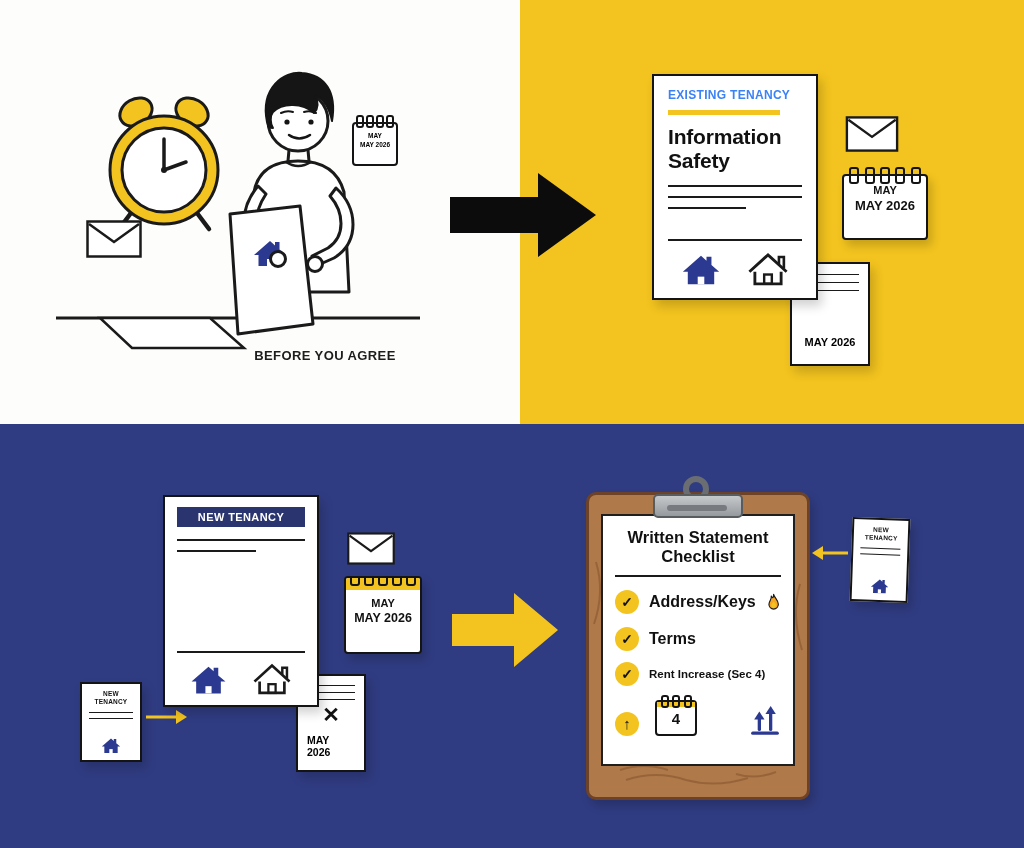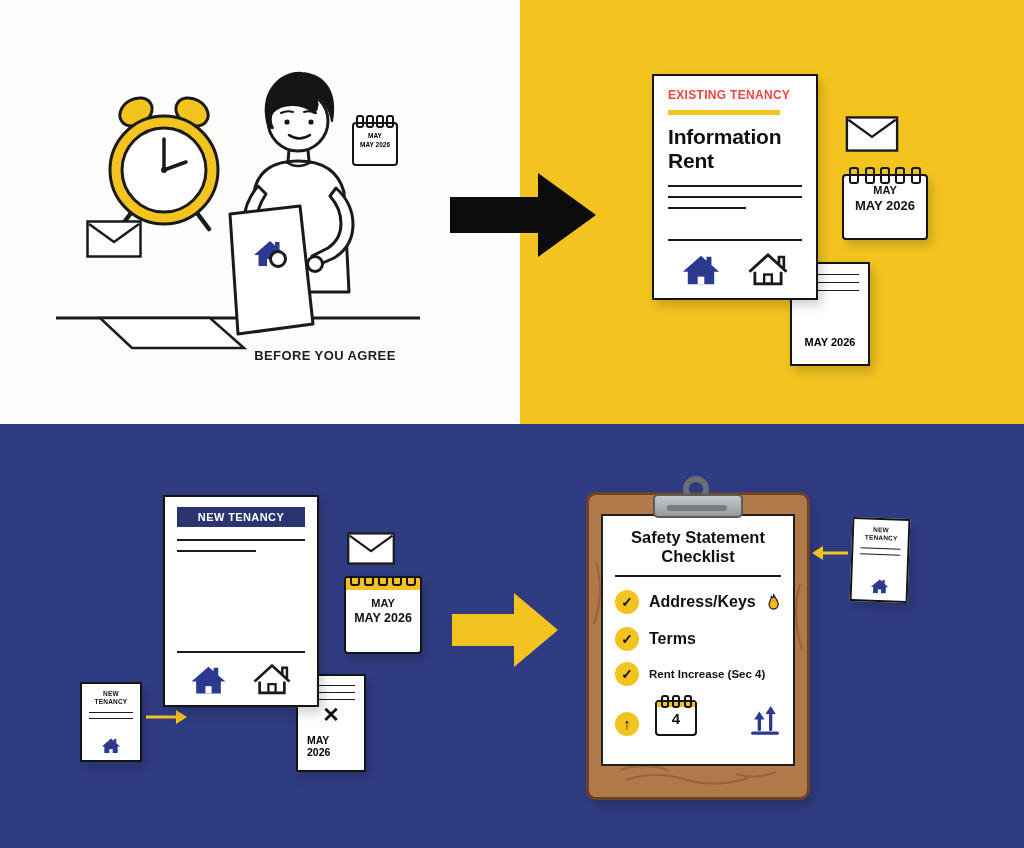--- a/index.html
+++ b/index.html
@@ -6,21 +6,21 @@
   #canvas{
     position:relative;width:1024px;height:848px;overflow:hidden;
     font-family:"Liberation Sans",sans-serif;background:#fff;
   }
   .abs{position:absolute;}
   .bg{position:absolute;}
   .shadow{box-shadow:4px 6px 10px rgba(0,0,0,.18);}
   .doc{background:#fff;border:2.5px solid #141414;box-sizing:border-box;display:flex;flex-direction:column;}
   .line{border-top:2px solid #1a1a1a;width:100%;}
   .line-thin{border-top:1.5px solid #1a1a1a;width:100%;}
-  .doc-tag{font-size:12px;font-weight:700;letter-spacing:.3px;color:#ef4444;}
+  .doc-tag{font-size:12px;font-weight:700;letter-spacing:.3px;color:#3b82f6;}
   .yellow-bar{height:5px;background:#F3C41F;width:112px;margin:8px 0 10px;}
   .doc-title{font-weight:700;color:#111;line-height:1.12;letter-spacing:-.2px;}
   .navy-tag{background:#2A346E;color:#fff;text-align:center;padding:4px 0;font-size:11px;font-weight:700;letter-spacing:.4px;}
   .house-row{display:flex;align-items:flex-end;justify-content:space-around;}
   
   .cal{position:absolute;background:#fff;border:2.5px solid #141414;border-radius:4px;text-align:center;box-sizing:border-box;}
   .rings{position:absolute;top:-9px;left:0;right:0;display:flex;justify-content:space-evenly;}
   .rings span{width:6px;height:13px;border:2.5px solid #141414;border-radius:3px;background:transparent;}
   .rings.small span{width:4px;height:9px;border-width:2px;}
   .cal-band{height:12px;background:#F3C41F;}
@@ -109,21 +109,21 @@
     <div class="line-thin"></div>
     <div class="line-thin" style="margin-top:7px;"></div>
     <div class="line-thin" style="margin-top:7px;"></div>
     <div style="flex:1"></div>
     <div style="font-size:11px;font-weight:600;margin-bottom:6px;">MAY 2026</div>
   </div>
 
   <div class="abs doc shadow" style="left:652px;top:74px;width:166px;height:226px;z-index:2;padding:12px 14px;">
     <div class="doc-tag">EXISTING TENANCY</div>
     <div class="yellow-bar"></div>
-    <div class="doc-title" style="font-size:21px;width:122px;">Information Rent</div>
+    <div class="doc-title" style="font-size:21px;width:122px;">Information Safety</div>
     <div class="line" style="margin-top:13px;"></div>
     <div class="line" style="margin-top:9px;"></div>
     <div class="line" style="margin-top:9px;width:58%;"></div>
     <div style="flex:1"></div>
     <div class="line" style="margin-bottom:10px;"></div>
     <div class="house-row">
       <svg width="40" height="33" viewBox="0 0 36 30">
         <path d="M1.5 17 L18 2.5 L23 7 L23 3.5 L27.5 3.5 L27.5 11 L34.5 17 L30 17 L30 28.5 L6 28.5 L6 17 Z" fill="#2B3990"></path>
         <rect x="15" y="21.5" width="6" height="7" fill="#fff"></rect>
       </svg>
@@ -226,21 +226,21 @@
       <g stroke="#7A4B26" stroke-width="2" fill="none" opacity="0.45">
         <path d="M10 70 q9 30 -2 62"></path>
         <path d="M214 92 q-9 30 2 66"></path>
         <path d="M40 288 q30 -10 60 0 q30 8 62 -2"></path>
         <path d="M34 278 q24 -8 48 0"></path>
         <path d="M150 282 q20 6 40 -2"></path>
       </g>
     </svg>
 
     <div style="position:absolute;left:15px;top:22px;width:194px;height:252px;background:#fff;border:2px solid #1f1f1f;box-sizing:border-box;padding:12px 12px;display:flex;flex-direction:column;">
-      <div style="font-size:16.5px;font-weight:700;text-align:center;line-height:1.15;color:#111;">Safety Statement Checklist</div>
+      <div style="font-size:16.5px;font-weight:700;text-align:center;line-height:1.15;color:#111;">Written Statement Checklist</div>
       <div class="line" style="margin-top:9px;"></div>
       <div class="check-row">
         <span class="check-circle">✓</span>
         <span class="check-label">Address/Keys</span>
         <svg style="margin-left:auto;" width="24" height="28" viewBox="0 0 26 30">
           <path d="M13 2 C14 8 21 11 21 19 A8 8 0 0 1 5 19 C5 13 10 11 9 5 C11 9 13 8 13 2 Z" fill="#F6A623" stroke="#1a1a1a" stroke-width="2" stroke-linejoin="round"></path>
           <path d="M13 14 C16 17 17 19 17 21 A4 4 0 0 1 9 21 C9 18 11 17 13 14 Z" fill="#F3C41F"></path>
         </svg>
       </div>
       <div class="check-row">

